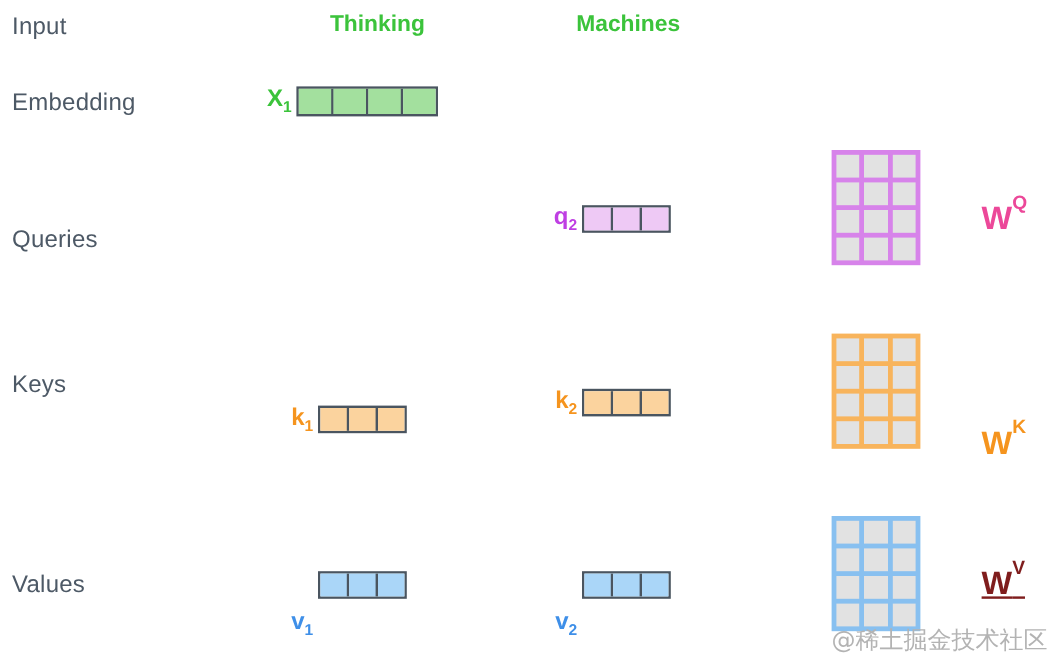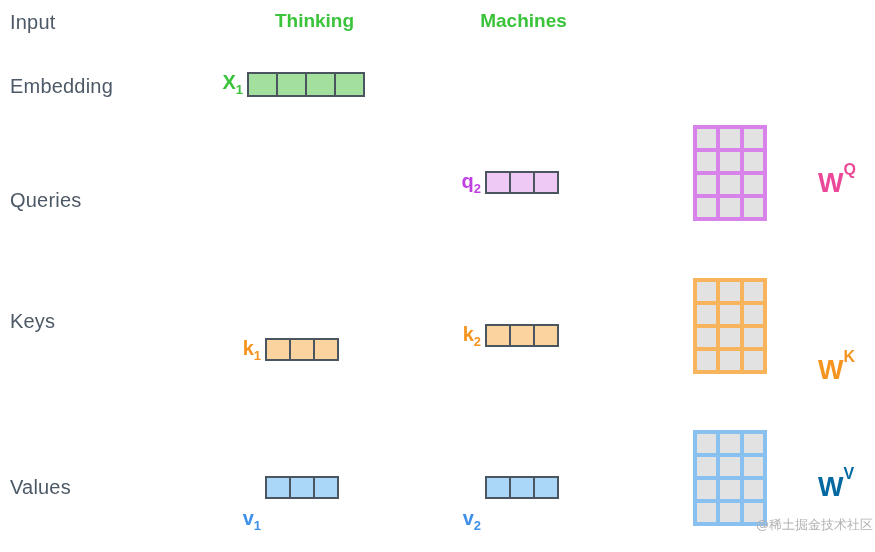--- a/index.html
+++ b/index.html
@@ -46,23 +46,23 @@
   .wmatrix.purpleb { background:#d783ea; }
   .wmatrix.orangeb { background:#f8b45c; }
   .wmatrix.blueb   { background:#88c0f0; }
   .wlabel {
     position:absolute; left:818px; font-size:27px; font-weight:bold;
     line-height:1;
   }
   .wlabel sup { font-size:16px; position:relative; top:-7px; }
   .wlabel.purple { color:#ec4899; }
   .wlabel.orange { color:#f5941e;margin-top:34px; }
-  .wlabel.blue   { color:#0369a1; }
+  .wlabel.blue   { color:#7f1d1d;text-decoration:underline; }
   .watermark {
-    position:absolute; right:2px; bottom:18px; font-size:13px;
+    position:absolute; right:2px; bottom:5px; font-size:20px;
     color:#b3b3b3; font-family:"DejaVu Sans", sans-serif;
   }
 </style>
 </head>
 <body>
 
 <div class="canvas">
 
   <div class="rowlabel" style="top:11px">Input</div>
   <div class="rowlabel" style="top:75px">Embedding</div>

